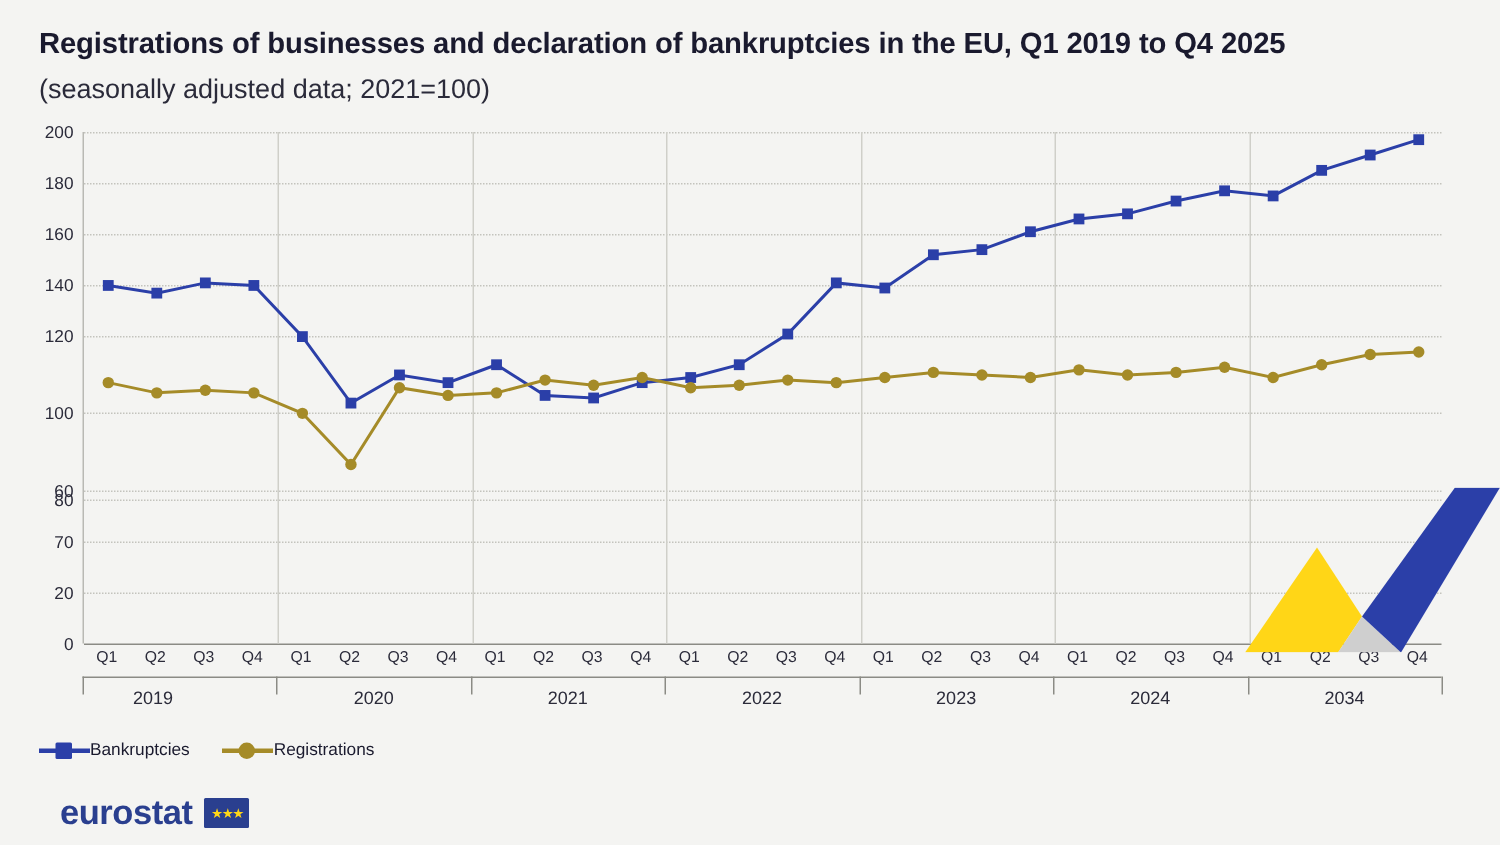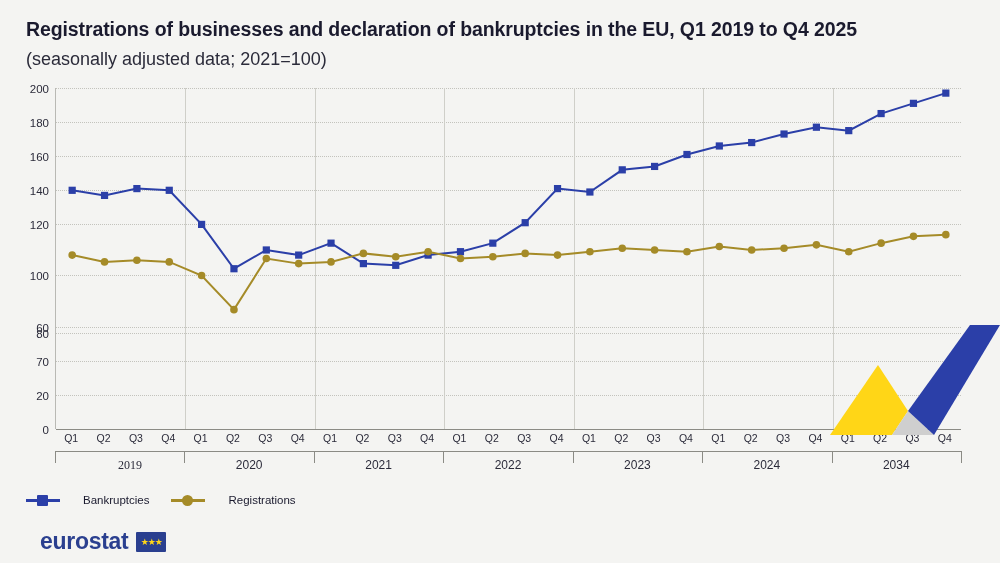--- a/index.html
+++ b/index.html
@@ -131,21 +131,21 @@
     position: absolute;
     left: 26px;
     top: 494px;
     display: flex;
     align-items: center;
     gap: 22px;
   }
   .legend-item {
     display: flex;
     align-items: center;
-    gap: 23px;
+    gap: 0;
     font-size: 11.5px;
     color: #1a1a2e;
   }
   .legend-line {
     position: relative;
     width: 34px;
     height: 12px;
   }
   .legend-line .ln {
     position: absolute;
@@ -335,21 +335,21 @@
       <div class="xtick" style="left: 663.321px;">Q1</div>
       <div class="xtick" style="left: 695.679px;">Q2</div>
       <div class="xtick" style="left: 728.036px;">Q3</div>
       <div class="xtick" style="left: 760.393px;">Q4</div>
       <div class="xtick" style="left: 792.75px;">Q1</div>
       <div class="xtick" style="left: 825.107px;">Q2</div>
       <div class="xtick" style="left: 857.464px;">Q3</div>
       <div class="xtick" style="left: 889.821px;">Q4</div>
     </div>
   <div class="year-axis" id="yearaxis">
-      <div class="year-label" style="left: 75px; font-family: Liberation Serif, serif;">2019</div>
+      <div class="year-label" style="left: 47px;">2019</div>
       <div class="year-sep" style="left: 0px;"></div>
       <div class="year-label" style="left: 194.143px;">2020</div>
       <div class="year-sep" style="left: 129.429px;"></div>
       <div class="year-label" style="left: 323.571px;">2021</div>
       <div class="year-sep" style="left: 258.857px;"></div>
       <div class="year-label" style="left: 453px;">2022</div>
       <div class="year-sep" style="left: 388.286px;"></div>
       <div class="year-label" style="left: 582.429px;">2023</div>
       <div class="year-sep" style="left: 517.714px;"></div>
       <div class="year-label" style="left: 711.857px;">2024</div>

